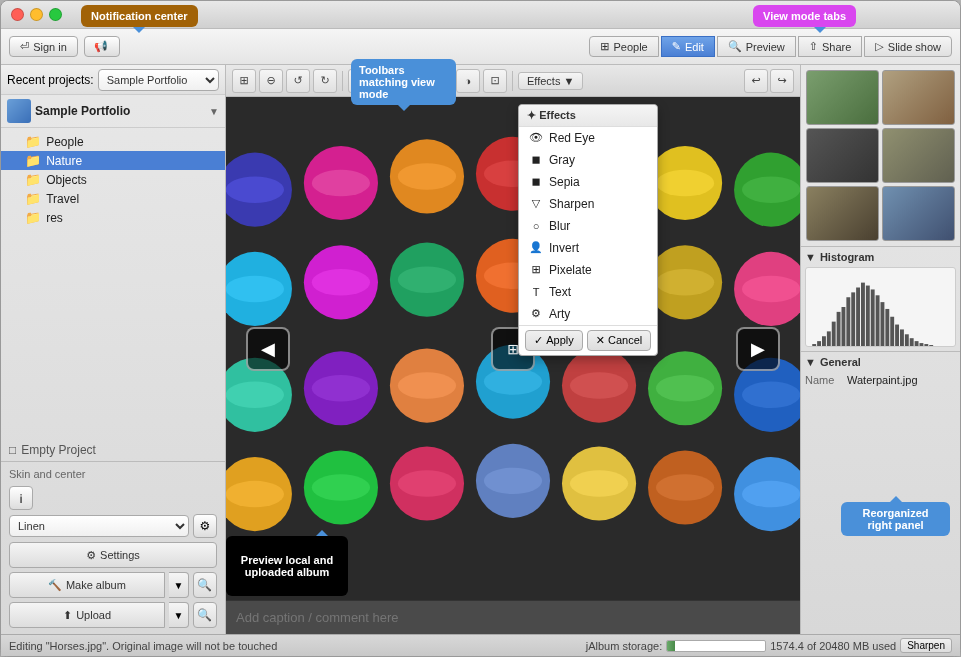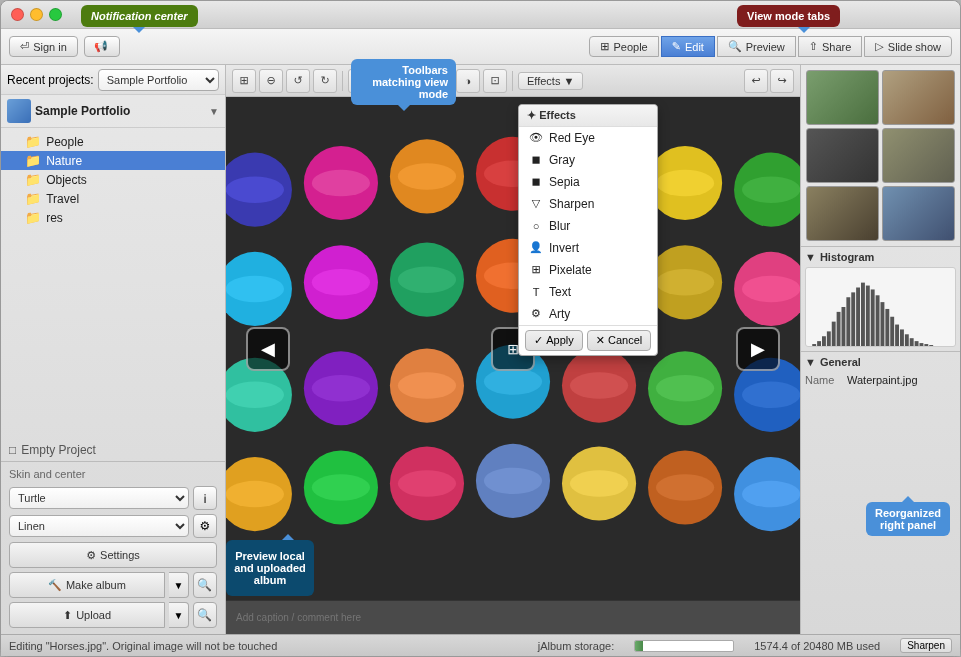--- a/index.html
+++ b/index.html
@@ -398,21 +398,21 @@
       display: flex;
       align-items: center;
       padding: 0 10px;
       flex-shrink: 0;
     }
     .caption-input {
       flex: 1;
       background: transparent;
       border: none;
       color: #22c55e;
-      font-size: 10px;
+      font-size: 13px;
       outline: none;
     }
 
     
     .right-panel {
       width: 160px;
       background: linear-gradient(to bottom, #e8e8e8, #d8d8d8);
       border-left: 1px solid #bbb;
       display: flex;
       flex-direction: column;
@@ -500,21 +500,21 @@
       align-items: center;
       padding: 0 8px;
       font-size: 11px;
       color: #444;
       flex-shrink: 0;
     }
     .storage-badge {
       margin-left: auto;
       display: flex;
       align-items: center;
-      gap: 20px;
+      gap: 4px;
     }
     .storage-bar {
       width: 100px;
       height: 12px;
       background: #fff;
       border: 1px solid #aaa;
       border-radius: 2px;
       overflow: hidden;
     }
     .storage-fill {
@@ -614,22 +614,21 @@
     }
     .tooltip-bubble::after {
       content: '';
       position: absolute;
       border: 6px solid transparent;
     }
 
     .tooltip-notification {
       top: 4px;
       left: 80px;
-      background: #4d7c0f;
-      font-style: italic;
+      background: #a16207;
     }
     .tooltip-notification::after {
       bottom: -12px;
       left: 50%;
       transform: translateX(-50%);
       border-top-color: #4a90d9;
     }
 
     .tooltip-toolbars {
       top: 38px;
@@ -641,66 +640,66 @@
     }
     .tooltip-toolbars::after {
       bottom: -12px;
       left: 50%;
       transform: translateX(-50%);
       border-top-color: #4a90d9;
     }
 
     .tooltip-viewmode {
       top: 4px;
-      right: 120px;
-      background: #7f1d1d;
+      right: 104px;
+      background: #d946ef;
     }
     .tooltip-viewmode::after {
       bottom: -12px;
       right: 30px;
       border-top-color: #4a90d9;
     }
 
     .tooltip-reorganized {
       position: absolute;
       bottom: 120px;
       right: 10px;
       background: #4a90d9;
       color: white;
       font-size: 11px;
       font-weight: bold;
       padding: 5px 8px;
       border-radius: 6px;
       text-align: center;
       white-space: normal;
-      width: 84px;
+      width: 109px;
     }
     .tooltip-reorganized::after {
       content: '';
       position: absolute;
       border: 6px solid transparent;
       top: -12px;
       left: 50%;
       transform: translateX(-50%);
       border-bottom-color: #4a90d9;
     }
 
     .tooltip-preview {
       position: absolute;
       bottom: 60px;
       left: 225px;
-      background: #0c4a6e;
+      background: #000000;
       color: white;
       font-size: 11px;
       font-weight: bold;
-      padding: 10px 8px;
+      padding: 18px 8px;
       border-radius: 6px;
       text-align: center;
       white-space: normal;
-      width: 88px;
+      width: 122px;
       z-index: 200;
     }
     .tooltip-preview::after {
       content: '';
       position: absolute;
       border: 6px solid transparent;
       top: -12px;
       right: 20px;
       border-bottom-color: #4a90d9;
     }
@@ -752,21 +751,21 @@
       <div class="view-tab">
         <span>▷</span>
         <span>Slide show</span>
       </div>
     </div>
   </div>
 
   <div class="tooltip-bubble tooltip-notification">
     <span>Notification center</span>
   </div>
-  <div class="tooltip-bubble tooltip-toolbars" style="position:absolute; top:58px; left:350px; z-index:200; background:#4a90d9; color:white; font-size:11px; font-weight:bold; padding:5px 8px; border-radius:6px; text-align:right; width:105px;">
+  <div class="tooltip-bubble tooltip-toolbars" style="position:absolute; top:58px; left:350px; z-index:200; background:#4a90d9; color:white; font-size:11px; font-weight:bold; padding:5px 8px; border-radius:6px; text-align:left; width:105px;">
     <span>Toolbars matching view mode</span>
   </div>
   <div class="tooltip-bubble tooltip-viewmode">
     <span>View mode tabs</span>
   </div>
 
   <div class="main-content">
 
     <div class="left-sidebar">
 
@@ -807,23 +806,20 @@
       </div>
 
       <div class="empty-project">
         <span>□</span>
         <span>Empty Project</span>
       </div>
 
       <div class="sidebar-section">
         <div class="sidebar-section-title">Skin and center</div>
         <div class="skin-row">
-          <select class="skin-select">
-            <option>Turtle</option>
-          </select>
           <div class="icon-btn">ℹ</div>
         </div>
         <div class="skin-row">
           <select class="skin-select">
             <option>Linen</option>
           </select>
           <div class="icon-btn">⚙</div>
         </div>
 
         <div class="action-row">

